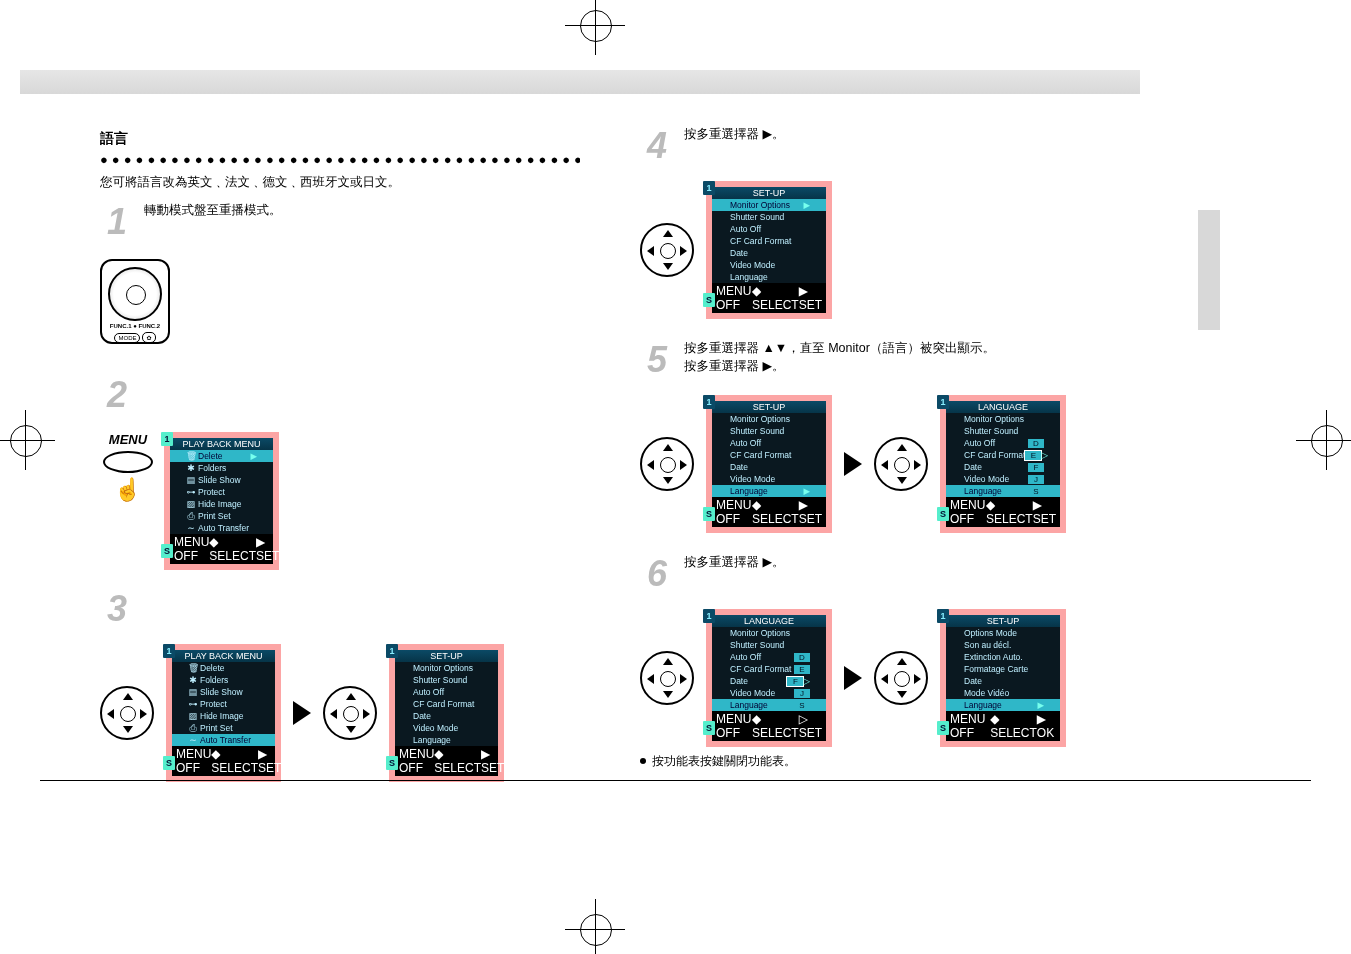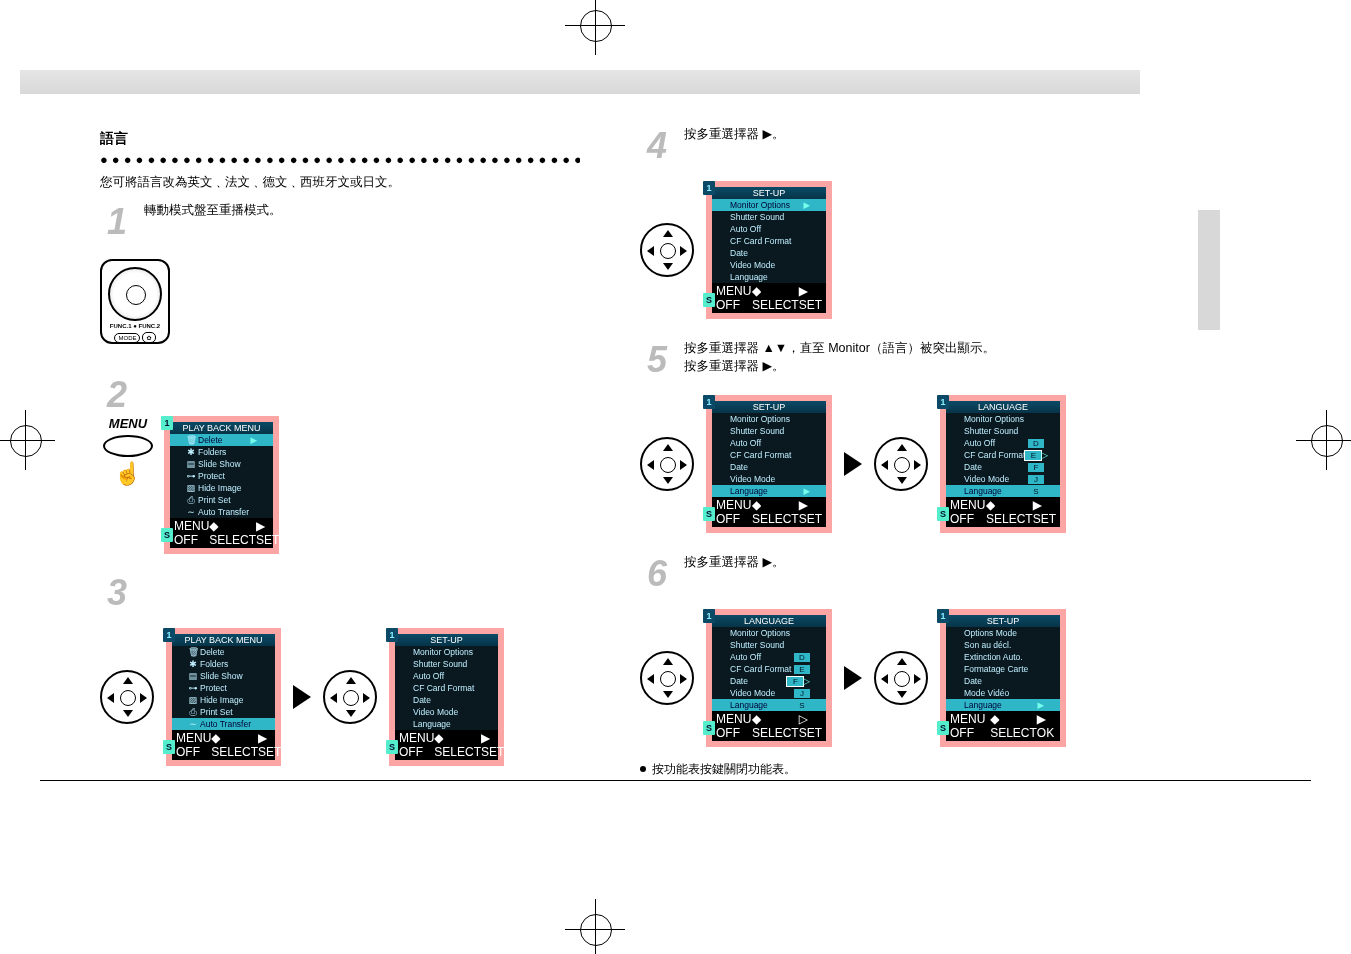--- a/index.html
+++ b/index.html
@@ -150,21 +150,21 @@
     align-items: flex-start;
     gap: 10px;
     margin-top: 10px;
   }
   .step-text {
     flex: 1;
     font-size: 12.5px;
     line-height: 1.45;
   }
   .menu-press {
-    margin-top: 0;
+    margin-top: 16px;
     display: flex;
     align-items: flex-start;
     gap: 8px;
   }
   .menu-btn {
     width: 56px;
     text-align: center;
   }
   .menu-btn .word {
     font-weight: bold;
@@ -248,21 +248,21 @@
     border-top:12px solid transparent;
     border-bottom:12px solid transparent;
     border-left:18px solid #000;
   }
   .flow-row {
     display:flex; align-items:center; gap:12px; margin-top:14px;
   }
   .note {
     font-size: 12px;
     display:flex; gap:6px; align-items:flex-start;
-    margin-top: 14px;
+    margin-top: 6px;
   }
   .note .dot {
     width:6px;height:6px; background:#000; border-radius:50%; margin-top:5px;
   }
   .glyph { font-family: Arial, sans-serif; }
   .cam-box {
     display:inline-block; border:1px solid #000; padding:0 1px; font-size:10px;
     font-weight:bold;
   }
 </style>

